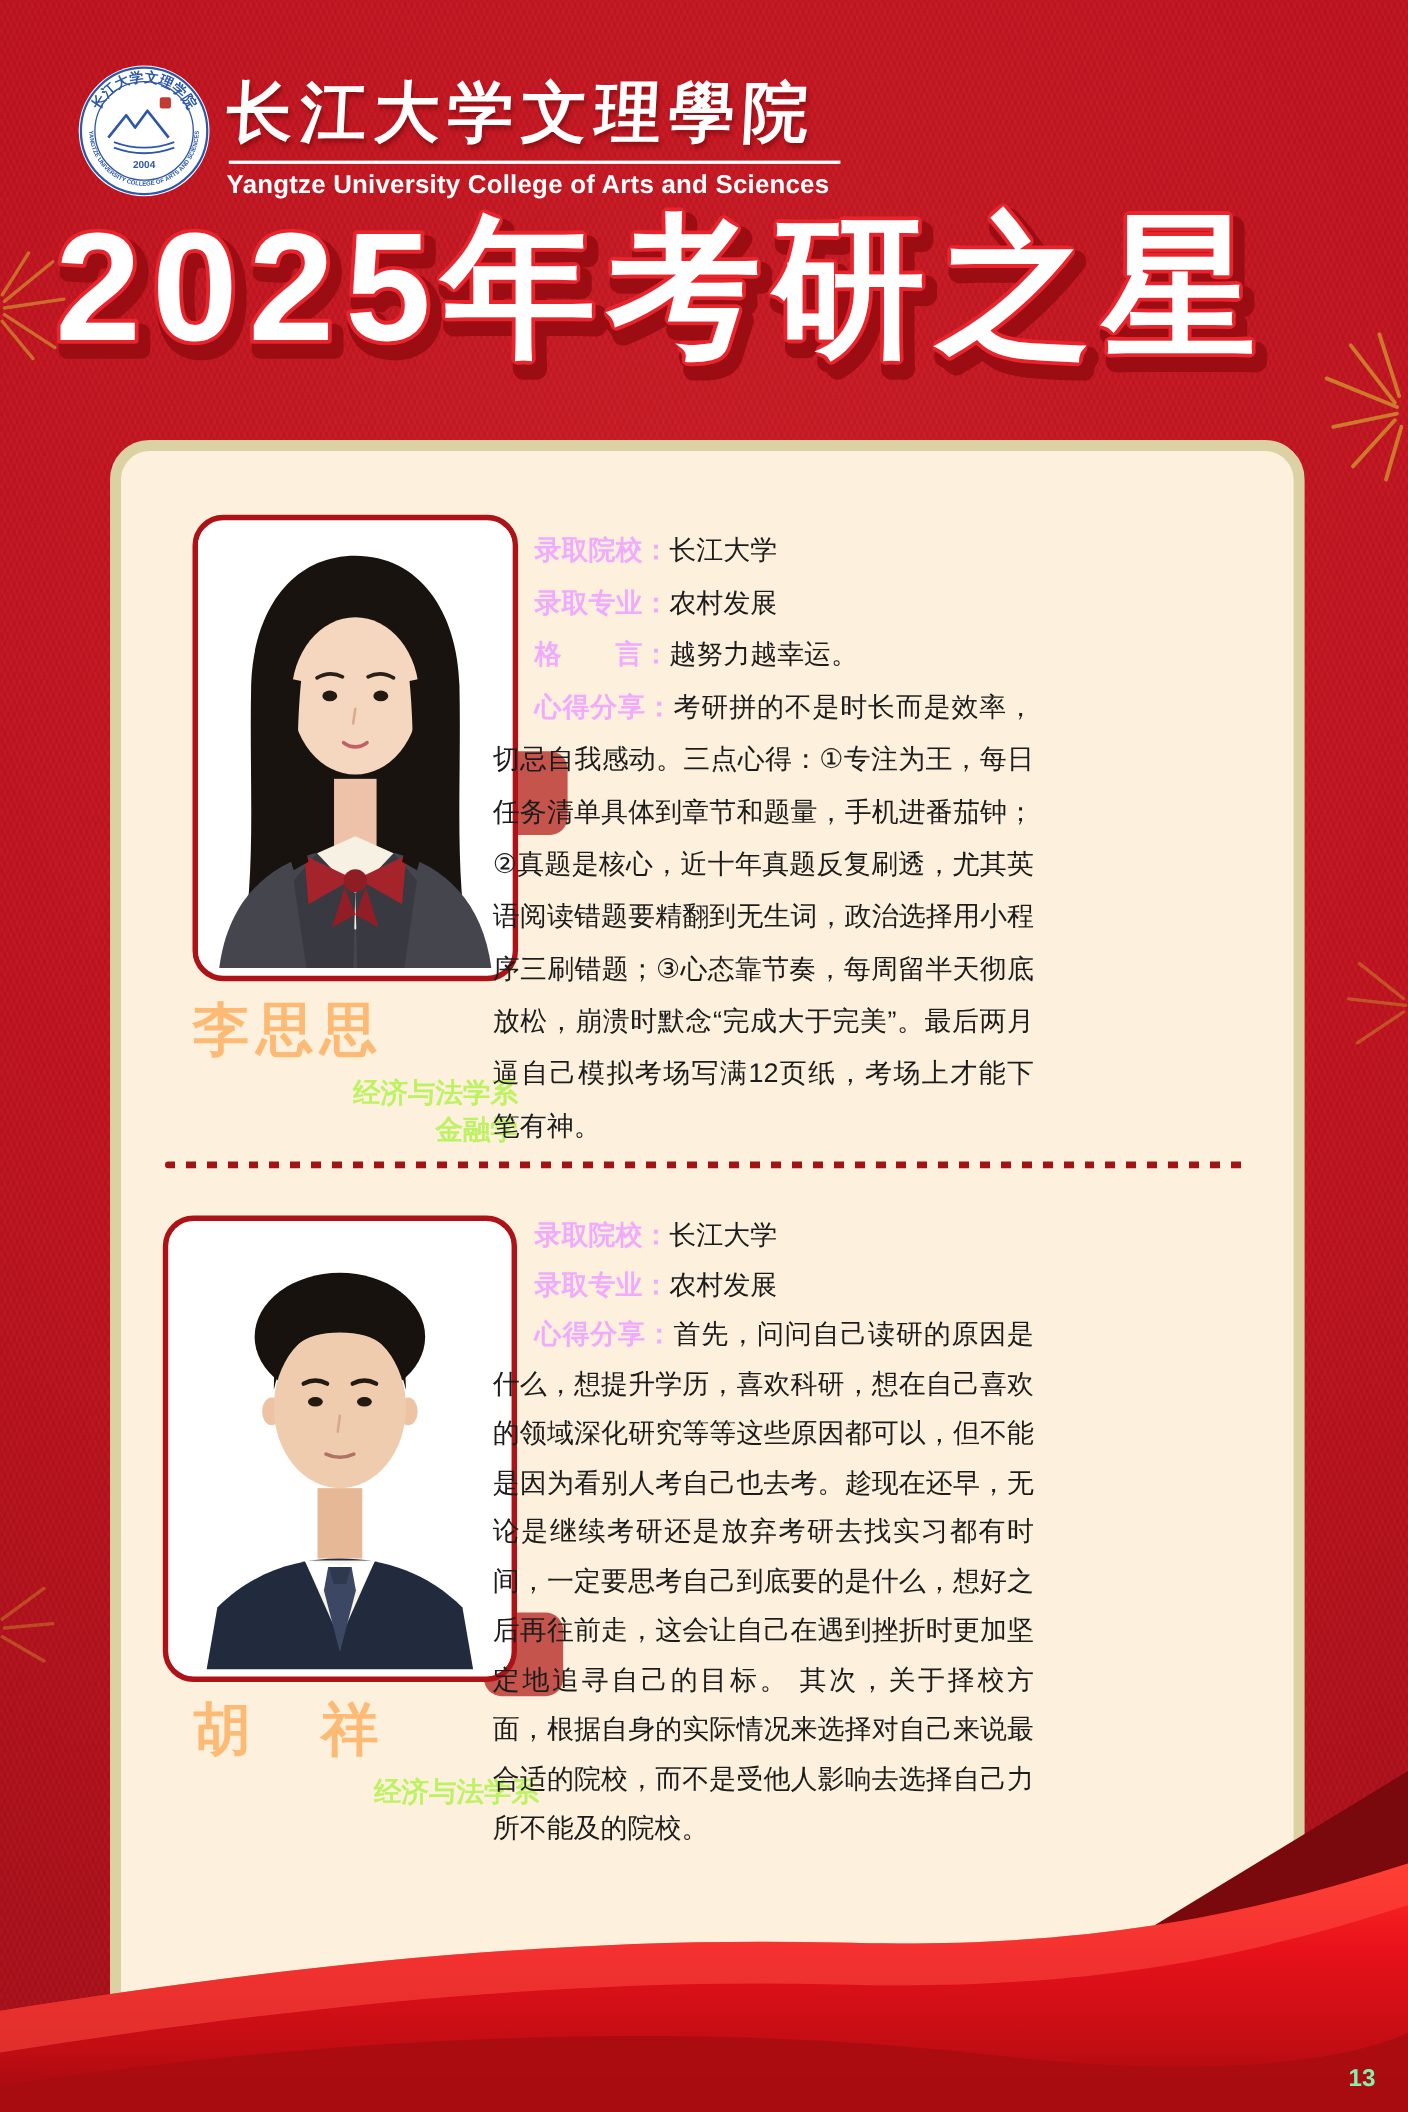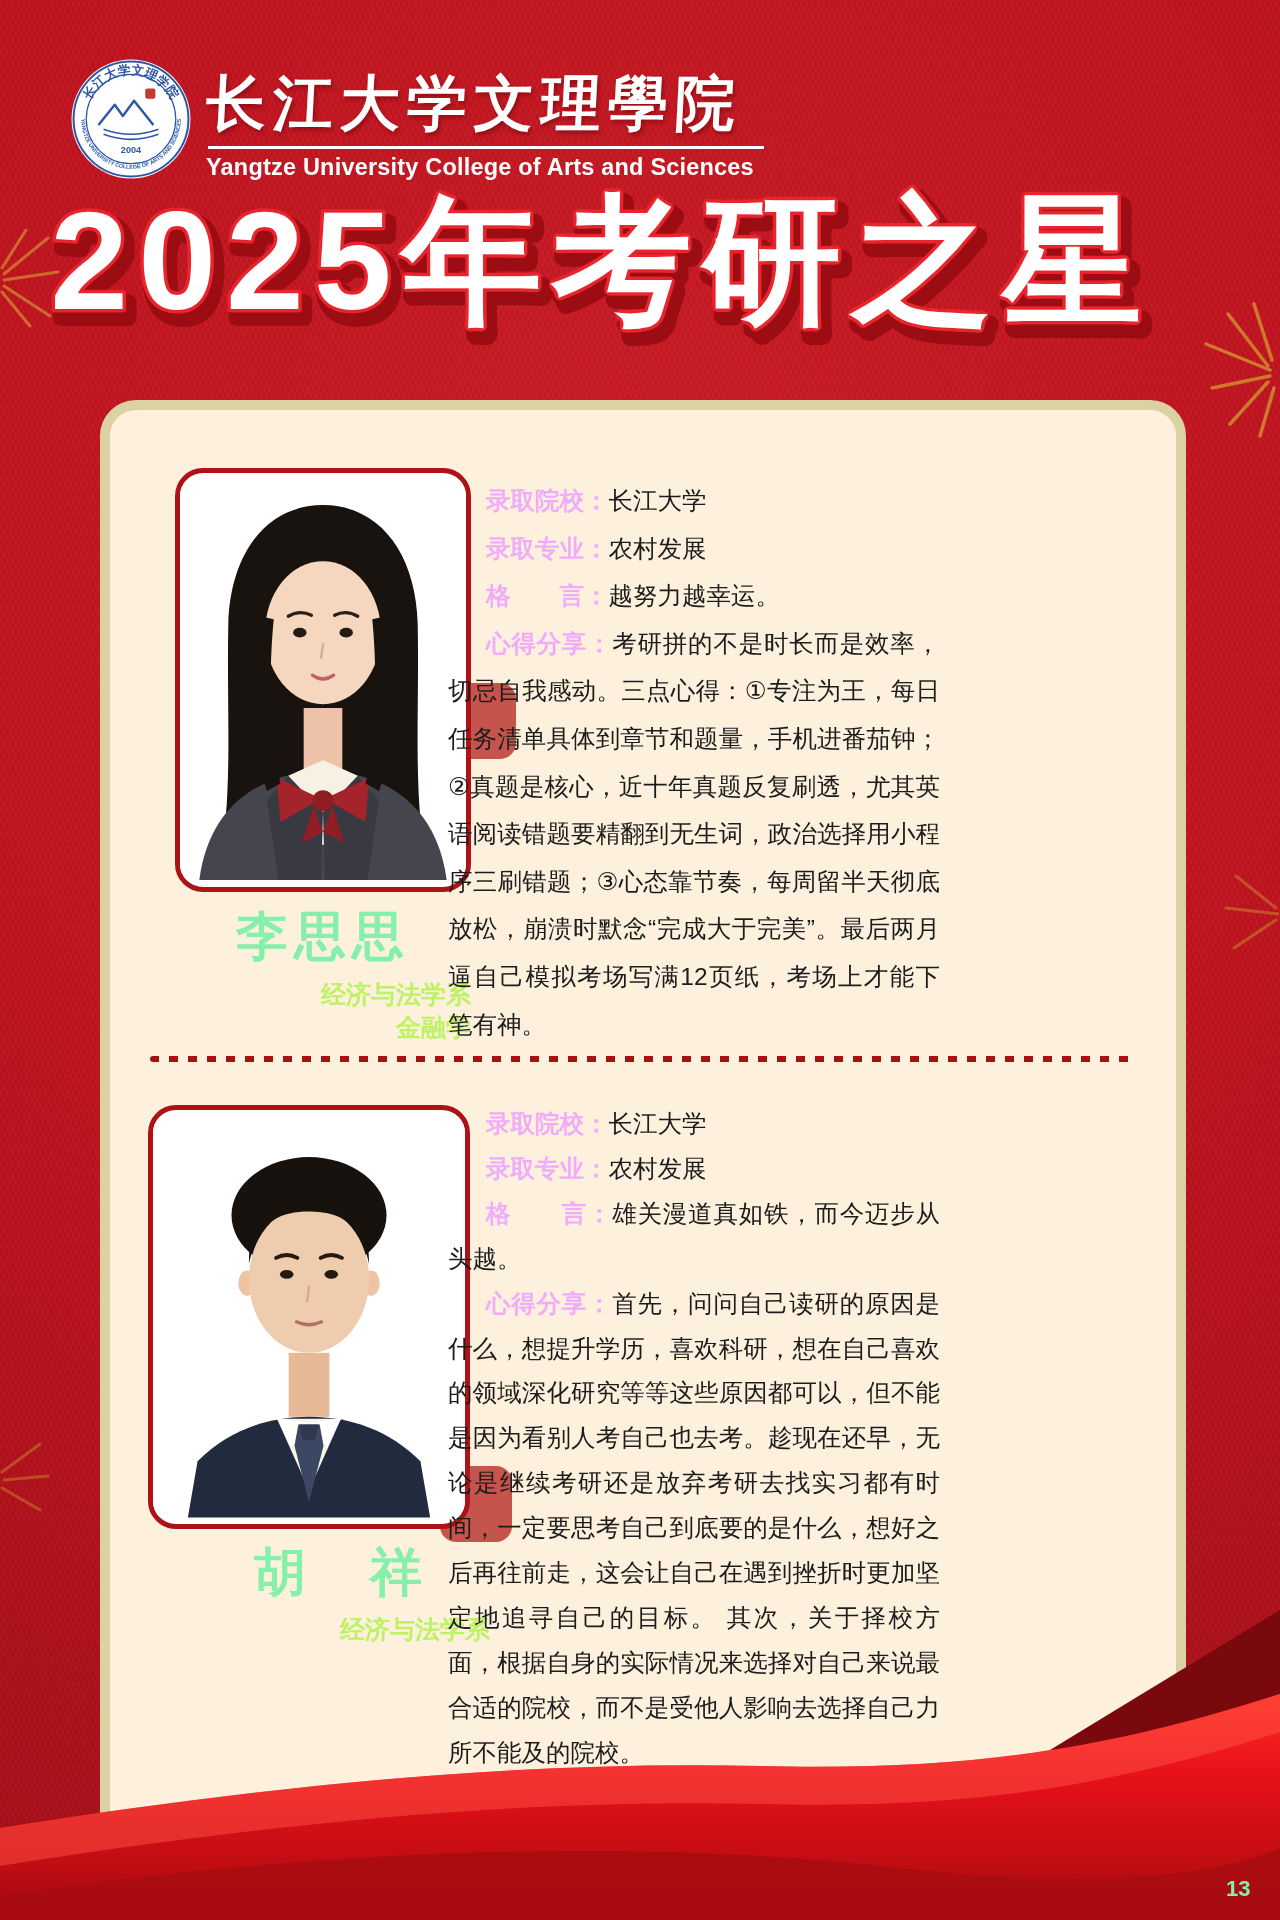--- a/index.html
+++ b/index.html
@@ -36,21 +36,21 @@
   }
   .photo{
     position:absolute;background:#ffffff;border:5px solid #ad1216;border-radius:28px;
     overflow:hidden;z-index:5;
   }
   .photo svg{display:block;width:100%;height:100%;}
   .accent{
     position:absolute;width:72px;height:76px;border-radius:16px;background:#c5544c;z-index:4;
   }
   .stu-name{
-    position:absolute;z-index:5;text-align:center;color:#86efac;font-weight:bold;
+    position:absolute;z-index:5;text-align:left;color:#fdba74;font-weight:bold;
     font-size:52px;letter-spacing:6px;
   }
   .stu-dept{
     position:absolute;z-index:5;text-align:right;color:#bef264;font-weight:bold;
     font-size:25px;line-height:33px;
   }
   .info{
     position:absolute;left:448px;width:492px;z-index:5;color:#1c1c1c;
     font-size:24.5px;text-align:justify;
   }
@@ -206,21 +206,20 @@
     <path d="M148,212 Q161,218 174,212" stroke="#b07265" stroke-width="3.4" stroke-linecap="round" fill="none"></path>
   </svg>
 </div>
 <div class="stu-name" style="left:176px;top:1538px;width:330px;">胡　祥</div>
 <div class="stu-dept" style="left:160px;top:1613px;width:330px;">
   <div>经济与法学系</div>
 </div>
 <div class="info info-2">
   <p><span class="lbl">录取院校：</span><span>长江大学</span></p>
   <p><span class="lbl">录取专业：</span><span>农村发展</span></p>
-  <p><span class="lbl">格　　言：</span><span>雄关漫道真如铁，而今迈步从头越。</span></p>
   <p><span class="lbl">心得分享：</span><span>首先，问问自己读研的原因是什么，想提升学历，喜欢科研，想在自己喜欢的领域深化研究等等这些原因都可以，但不能是因为看别人考自己也去考。趁现在还早，无论是继续考研还是放弃考研去找实习都有时间，一定要思考自己到底要的是什么，想好之后再往前走，这会让自己在遇到挫折时更加坚定地追寻自己的目标。 其次，关于择校方面，根据自身的实际情况来选择对自己来说最合适的院校，而不是受他人影响去选择自己力所不能及的院校。</span></p>
 </div>
 
 <svg class="ribbon" viewBox="0 0 1280 330" preserveAspectRatio="none">
   <defs>
     <linearGradient id="rg" x1="0" y1="0" x2="0" y2="1">
       <stop offset="0" stop-color="#ff2d24"></stop>
       <stop offset="0.35" stop-color="#e8111a"></stop>
       <stop offset="0.75" stop-color="#c10d13"></stop>
       <stop offset="1" stop-color="#9d0a0f"></stop>

